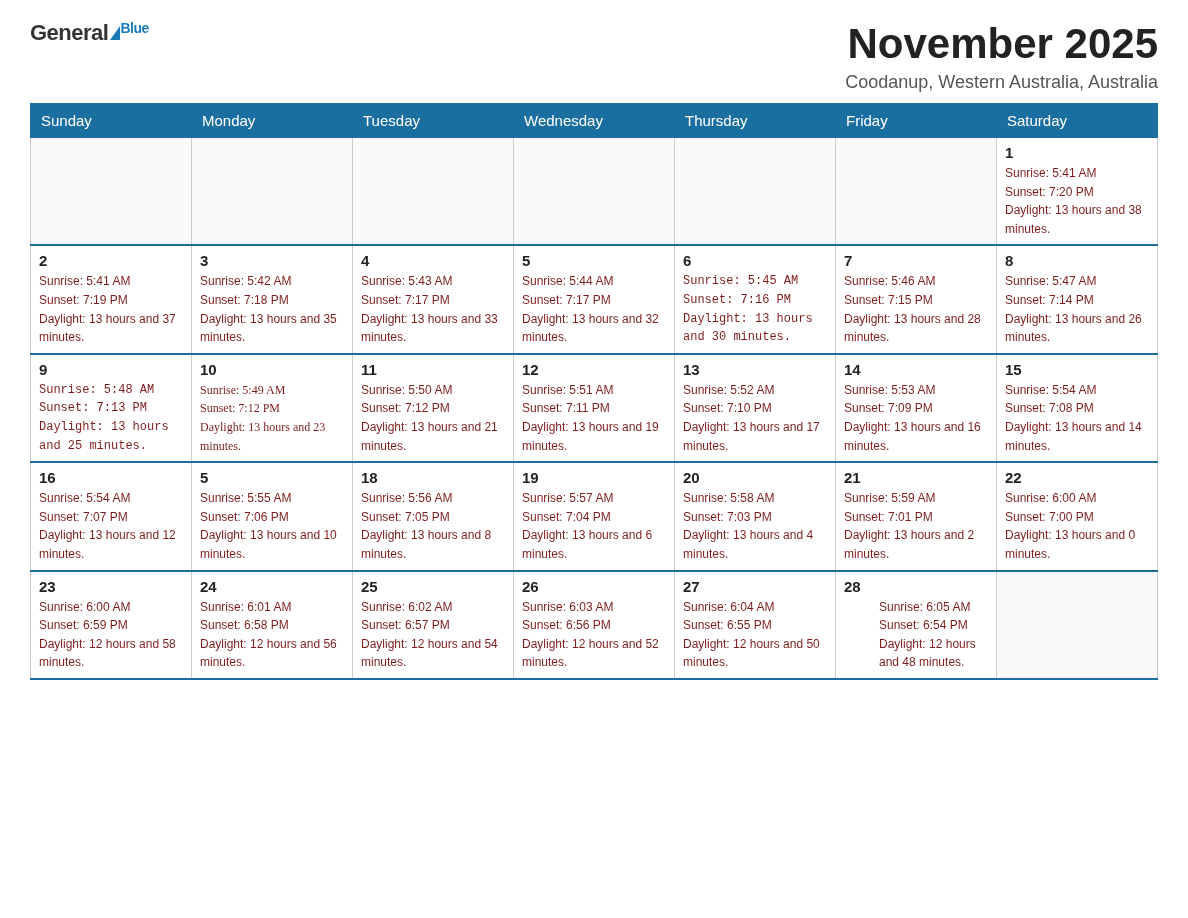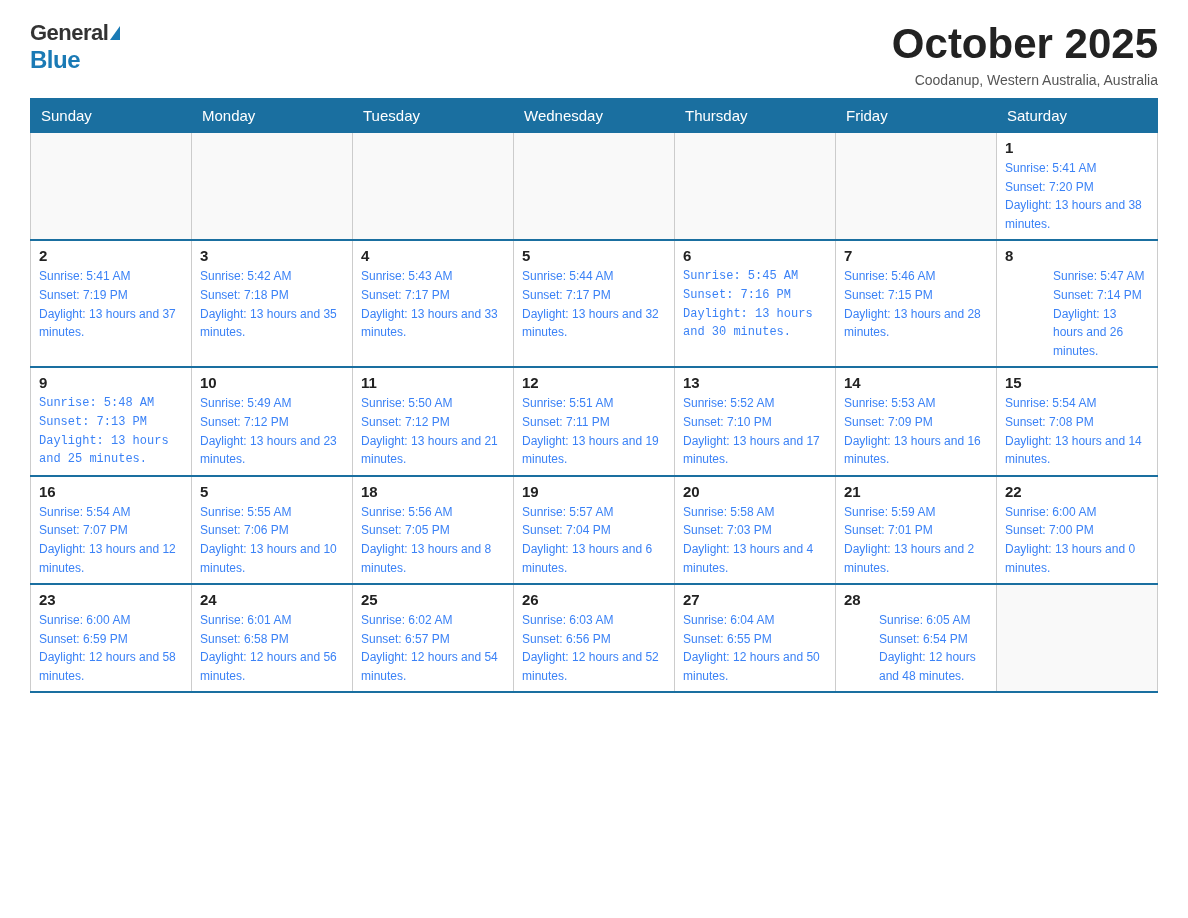--- a/index.html
+++ b/index.html
@@ -10,31 +10,31 @@
       color: #333;
     }
     .header {
       display: flex;
       justify-content: space-between;
       align-items: flex-start;
       margin-bottom: 10px;
     }
     .logo {
       display: flex;
-      flex-direction: column;
+      flex-direction: row;
       align-items: flex-start;
     }
     .logo-general {
       font-size: 22px;
       font-weight: bold;
       color: #333;
       letter-spacing: -0.5px;
     }
     .logo-blue {
-      font-size: 24px;
+      font-size: 14px;
       font-weight: bold;
       color: #1a7ab5;
       letter-spacing: -0.5px;
     }
     .logo-triangle {
       display: inline-block;
       width: 0;
       height: 0;
       border-left: 10px solid transparent;
       border-bottom: 14px solid #1a7ab5;
@@ -43,21 +43,21 @@
     }
     .title-block {
       text-align: right;
     }
     .title-block h1 {
       font-size: 42px;
       font-weight: bold;
       color: #222;
     }
     .title-block .subtitle {
-      font-size: 14px;
+      font-size: 18px;
       color: #555;
       margin-top: 4px;
     }
     .calendar {
       width: 100%;
       border-collapse: collapse;
       margin-top: 8px;
       padding-left: 16px;
     }
     .calendar thead tr th {
@@ -84,40 +84,40 @@
     }
     .day-num {
       font-size: 15px;
       font-weight: bold;
       color: #222;
       display: block;
       margin-bottom: 3px;
     }
     .day-info {
       font-size: 12px;
-      color: #3b82f6;
+      color: #7f1d1d;
       line-height: 1.55;
     }
     .calendar tbody tr {
       border-bottom: 2px solid #1a6fa0;
     }
   </style>
 </head>
 <body>
 
 <div class="header">
   <div class="logo">
     <div style="display:flex;align-items:center;">
       <span class="logo-general">General</span>
       <span class="logo-triangle"></span>
     </div>
     <span class="logo-blue">Blue</span>
   </div>
   <div class="title-block">
-    <h1>October 2025</h1>
+    <h1>November 2025</h1>
     <div class="subtitle">Coodanup, Western Australia, Australia</div>
   </div>
 </div>
 
 <table class="calendar">
   <thead>
     <tr>
     <th>Sunday</th>
         <th>Monday</th>
         <th>Tuesday</th>
@@ -174,35 +174,35 @@
 Daylight: 13 hours and 30 minutes.</div>
         </td>
         <td>
           <span class="day-num">7</span>
           <div class="day-info" style="white-space: pre-line;">Sunrise: 5:46 AM
 Sunset: 7:15 PM
 Daylight: 13 hours and 28 minutes.</div>
         </td>
         <td>
           <span class="day-num">8</span>
-          <div class="day-info" style="white-space: pre-line; margin-left: 48px;">Sunrise: 5:47 AM
+          <div class="day-info" style="white-space: pre-line;">Sunrise: 5:47 AM
 Sunset: 7:14 PM
 Daylight: 13 hours and 26 minutes.</div>
         </td>
       </tr>
       <tr>
         <td>
           <span class="day-num">9</span>
           <div class="day-info" style="white-space: pre-line; font-family: Liberation Mono, monospace;">Sunrise: 5:48 AM
 Sunset: 7:13 PM
 Daylight: 13 hours and 25 minutes.</div>
         </td>
         <td>
           <span class="day-num">10</span>
-          <div class="day-info" style="white-space: pre-line;">Sunrise: 5:49 AM
+          <div class="day-info" style="white-space: pre-line; font-family: Liberation Serif, serif;">Sunrise: 5:49 AM
 Sunset: 7:12 PM
 Daylight: 13 hours and 23 minutes.</div>
         </td>
         <td>
           <span class="day-num">11</span>
           <div class="day-info" style="white-space: pre-line;">Sunrise: 5:50 AM
 Sunset: 7:12 PM
 Daylight: 13 hours and 21 minutes.</div>
         </td>
         <td>

